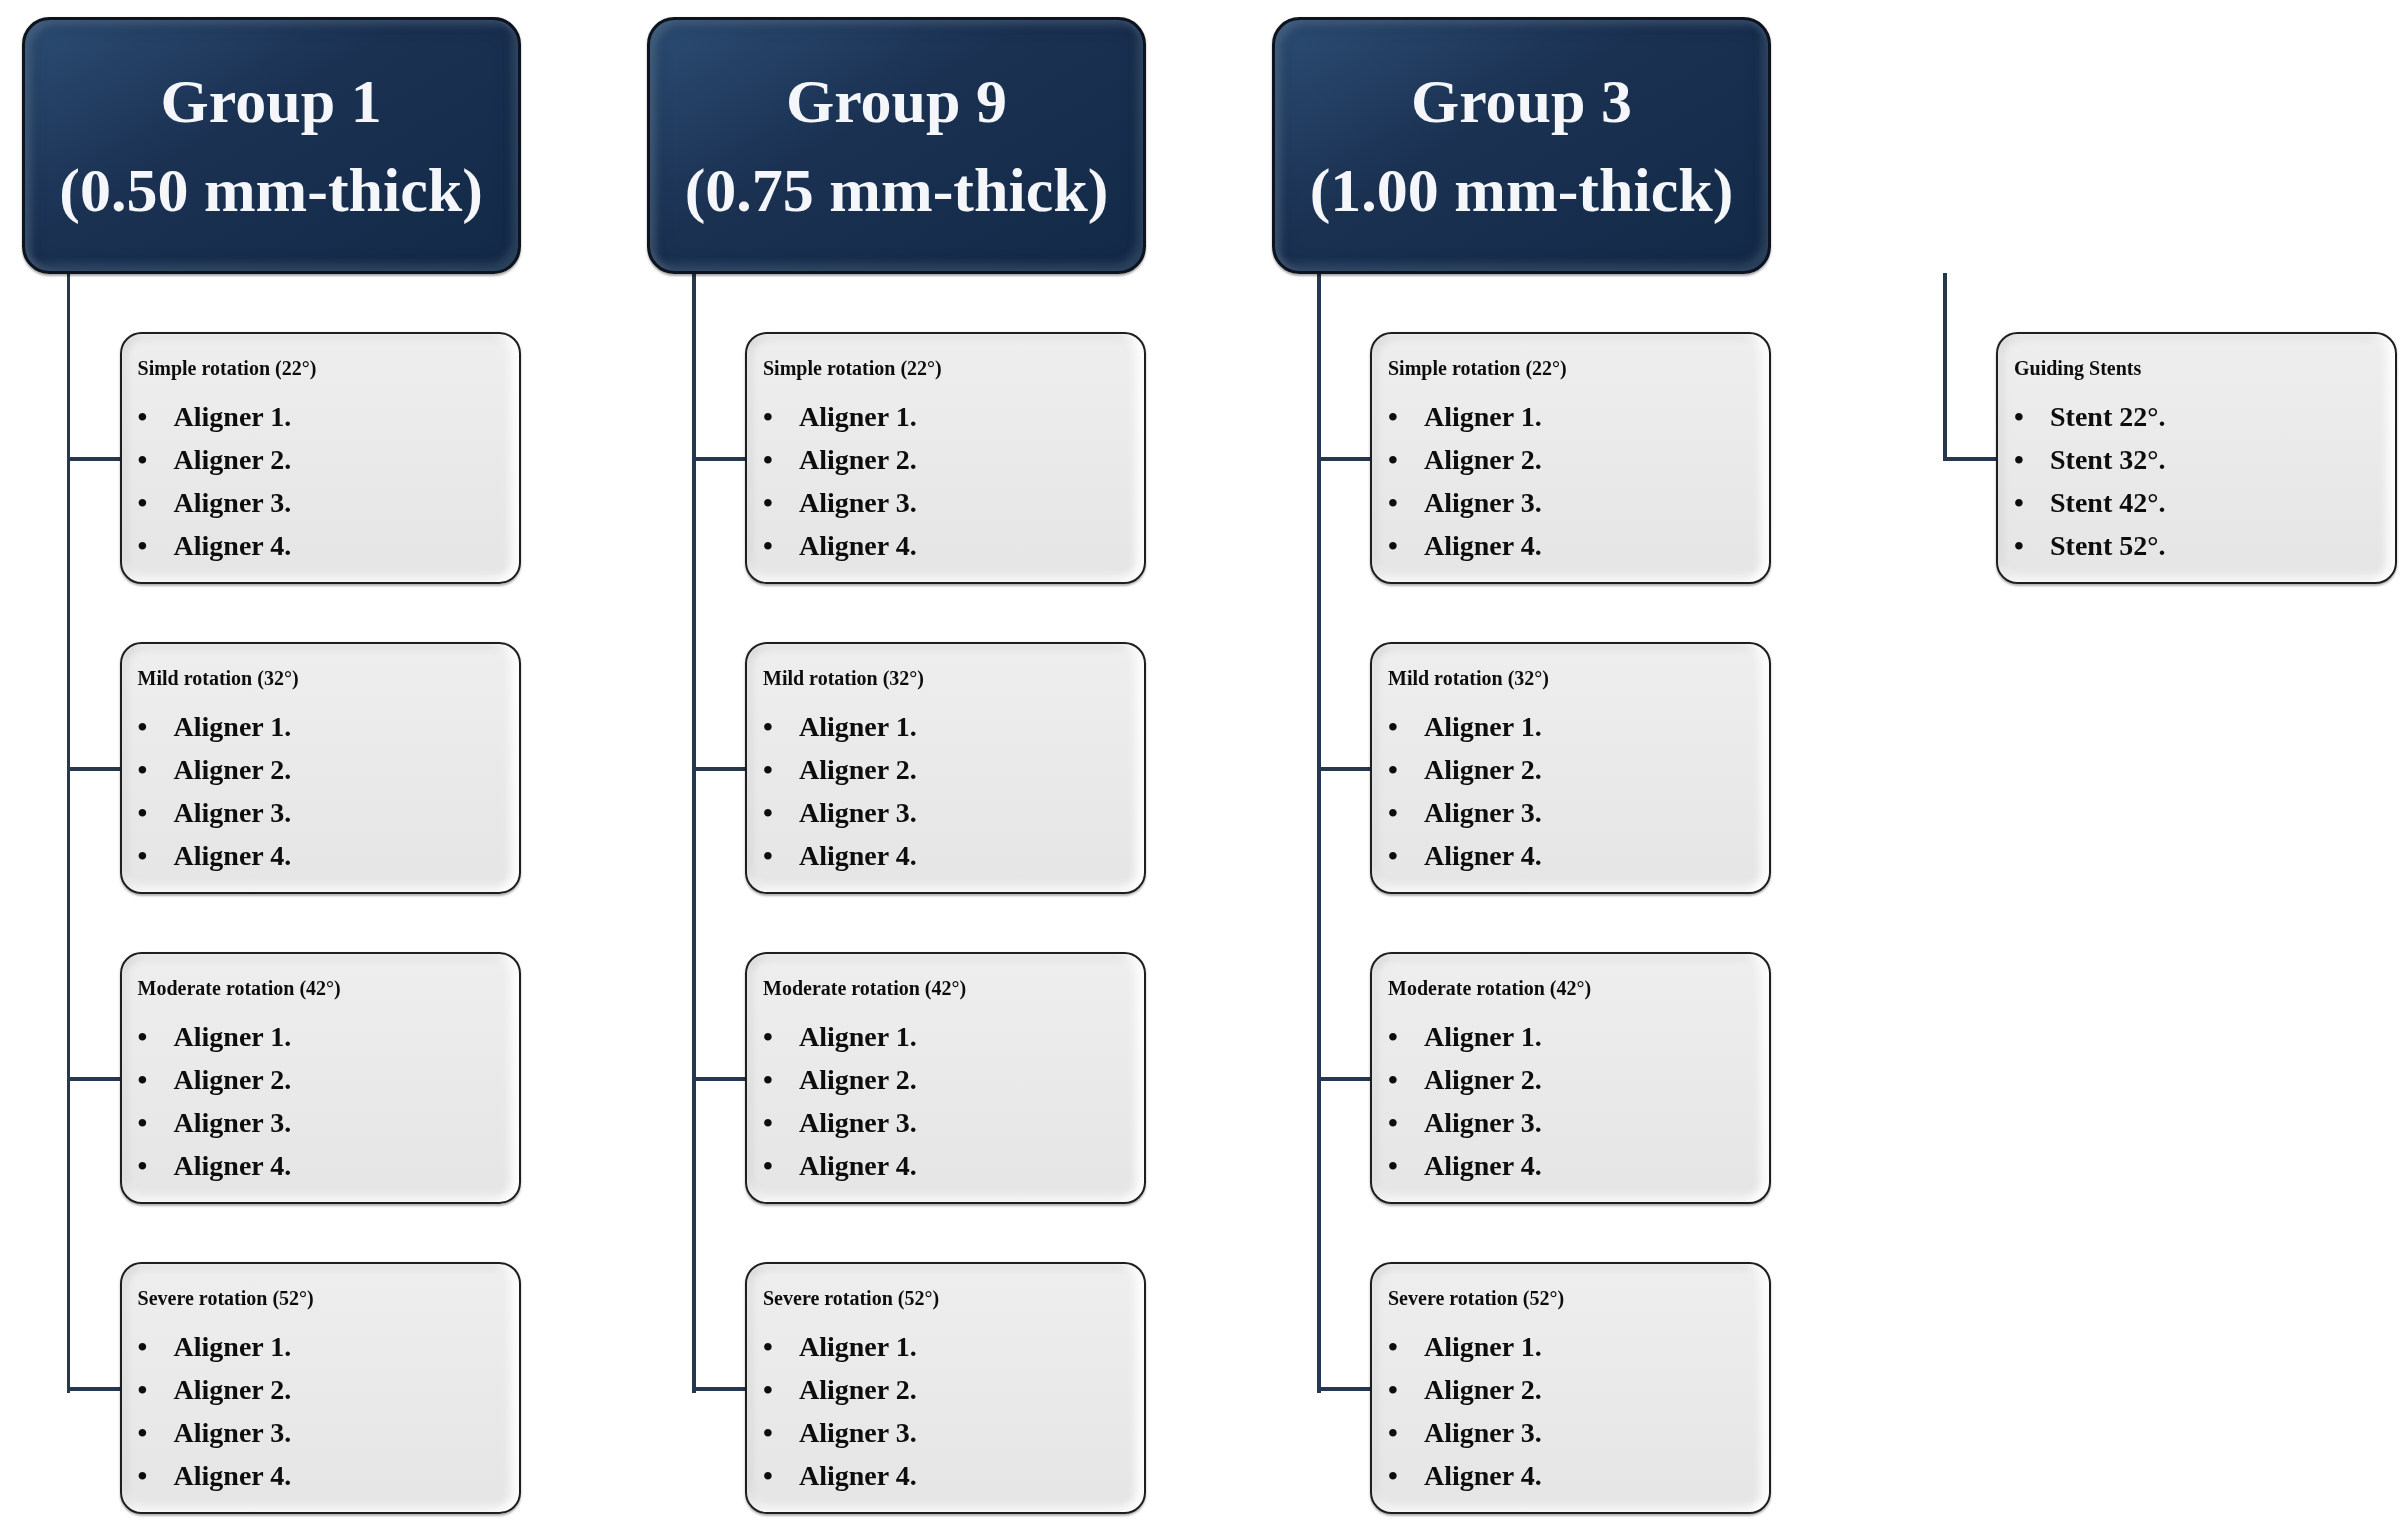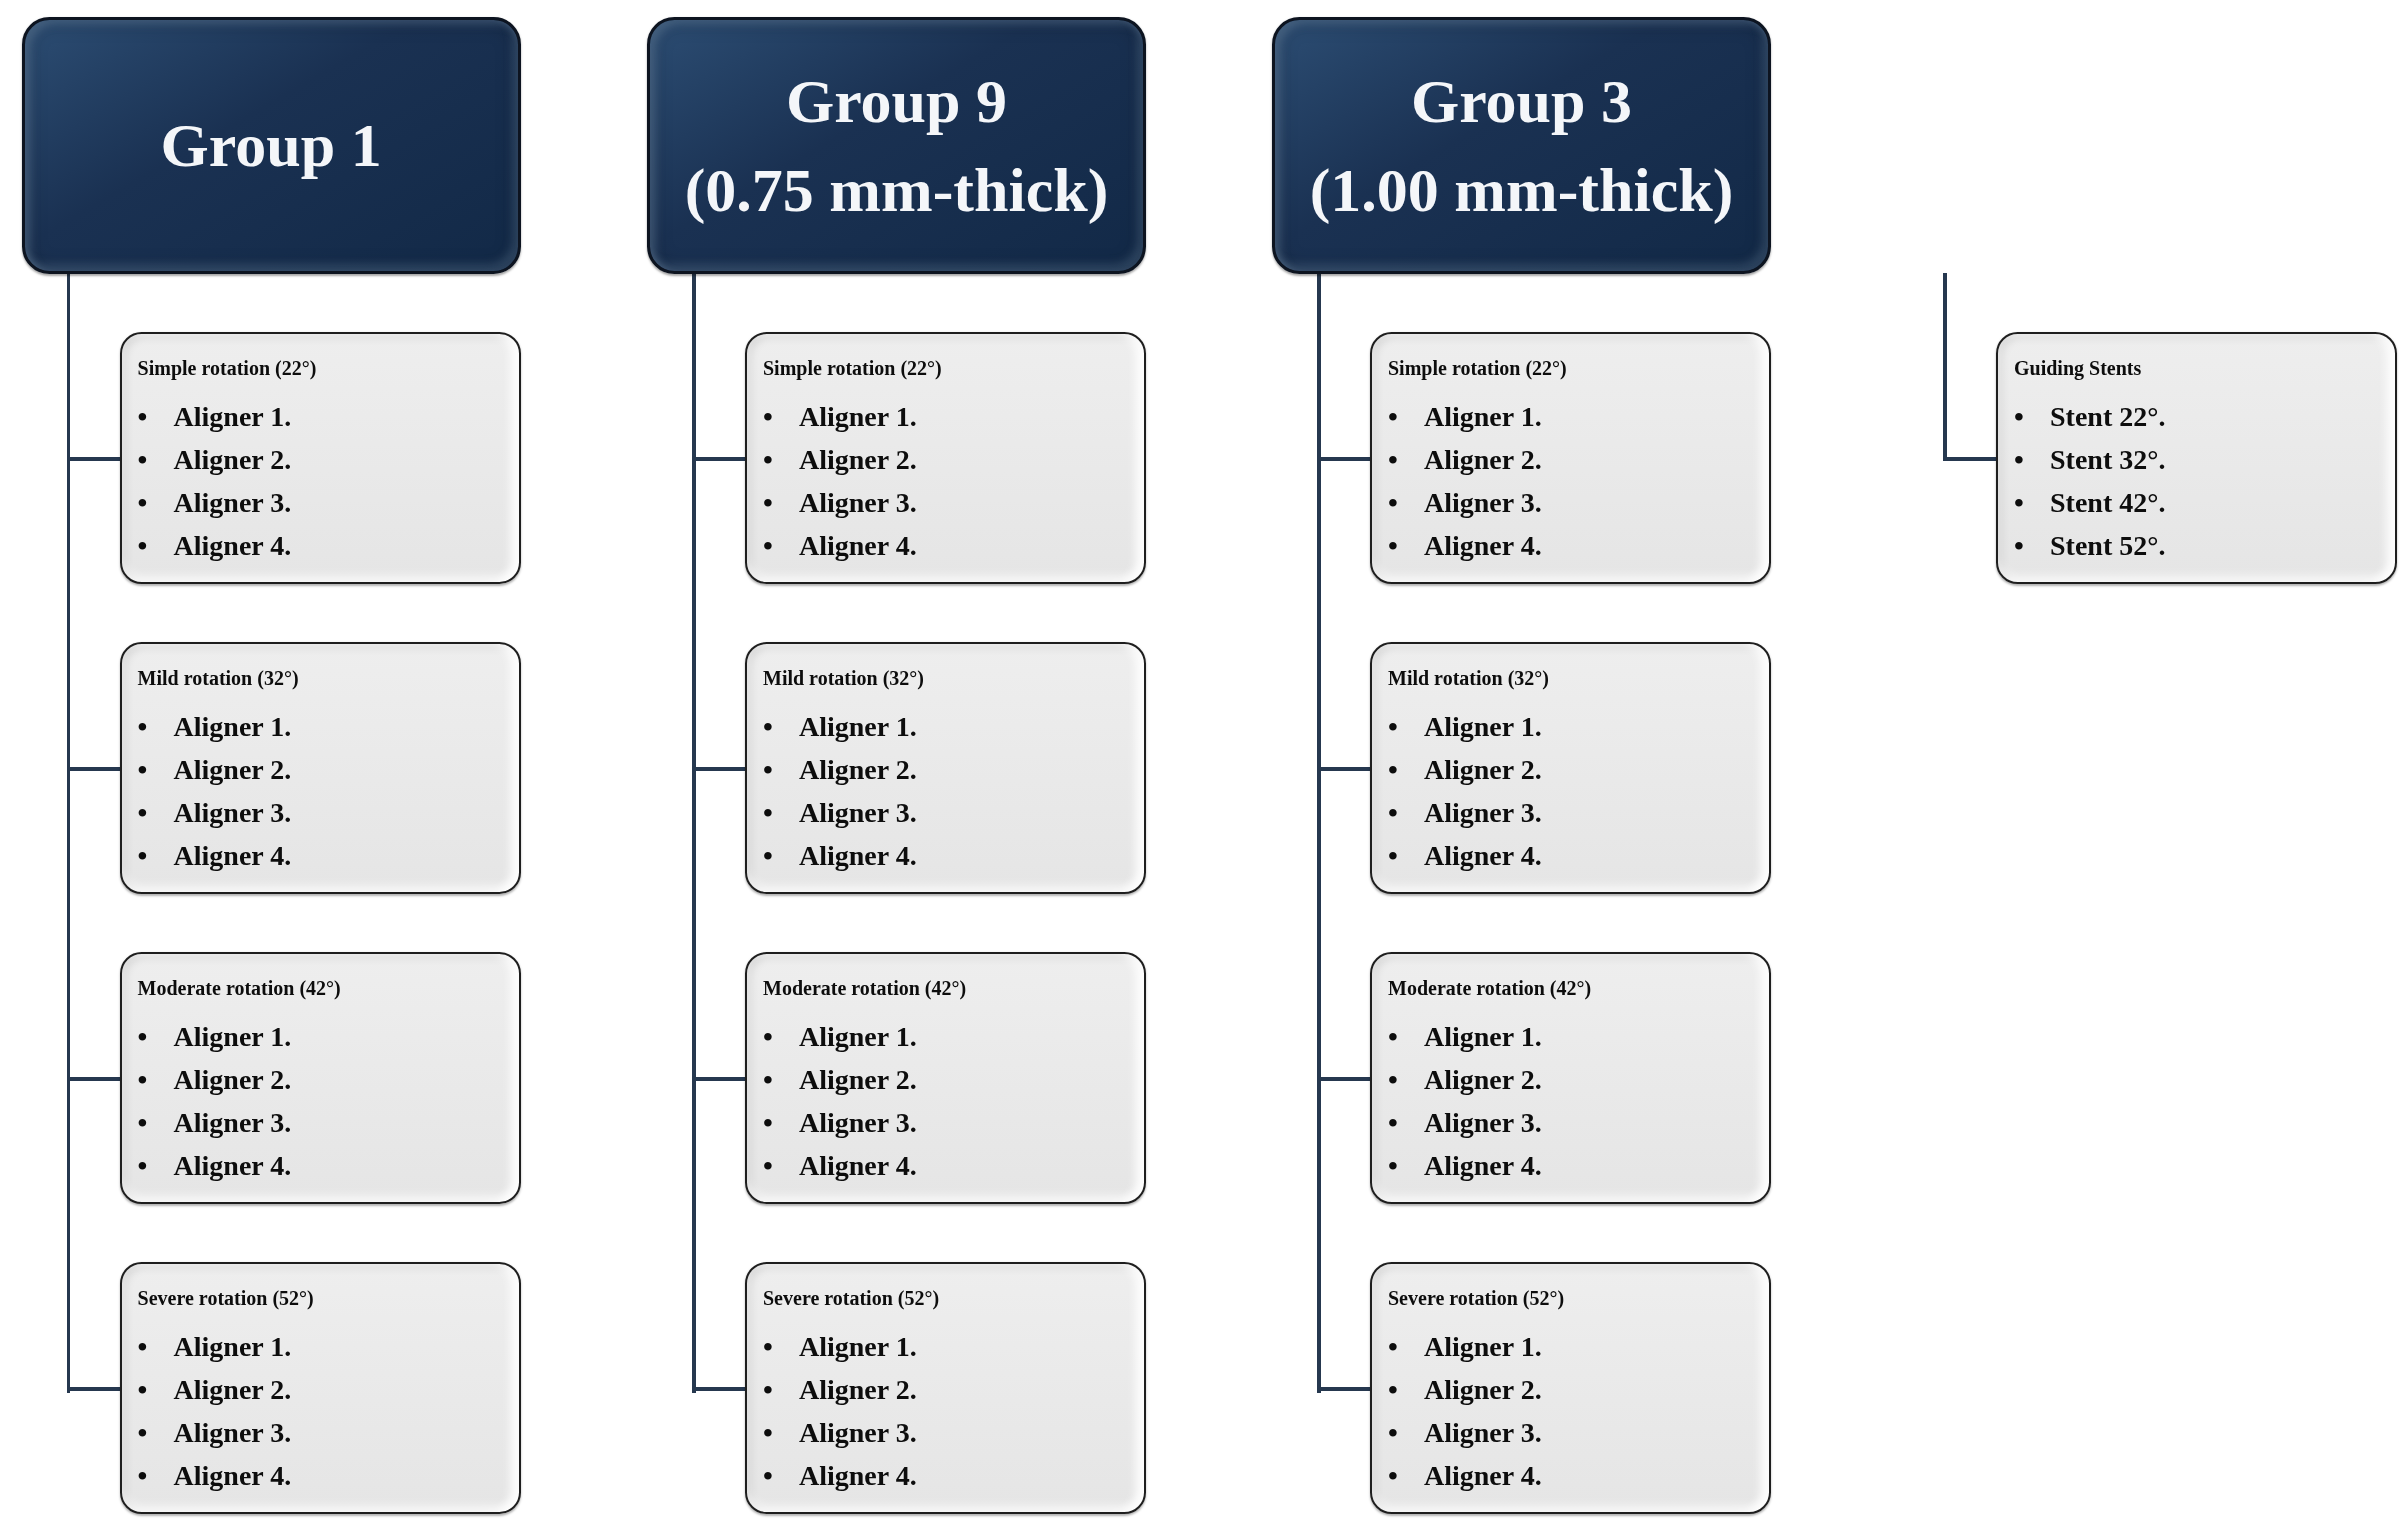--- a/index.html
+++ b/index.html
@@ -55,20 +55,21 @@
   .b1{top:457px;} .b2{top:767px;} .b3{top:1077px;} .b4{top:1387px;}
 </style>
 </head>
 <body>
 
 <div class="canvas">
 
   <section class="col" style="left:21.6px">
     <div class="hdr">
         <div class="hline">Group 1</div>
+        <div class="hline">(0.50 mm-thick)</div>
       </div>
     <div class="connector trunk long"></div>
     <div class="connector branch b1"></div>
     <div class="connector branch b2"></div>
     <div class="connector branch b3"></div>
     <div class="connector branch b4"></div>
     <article class="box" style="top:332px">
       <div class="btitle">Simple rotation (22°)</div>
       <ul class="blist">
           <li>

